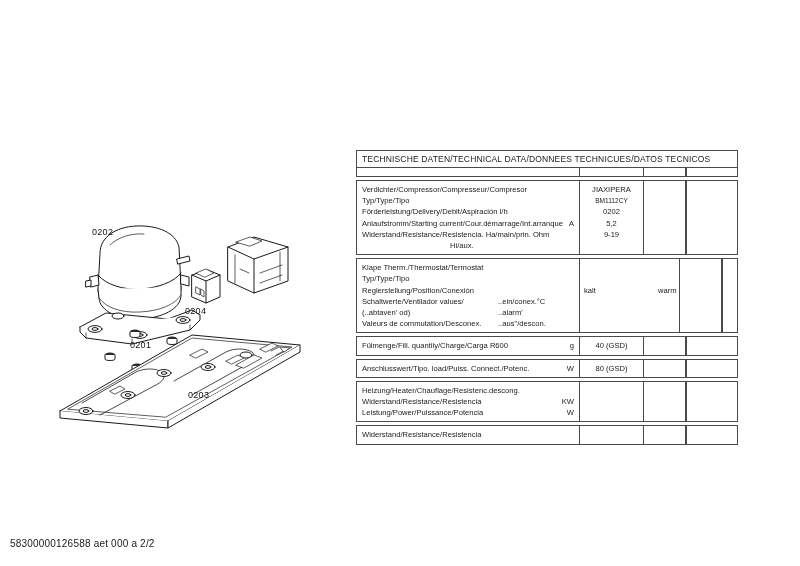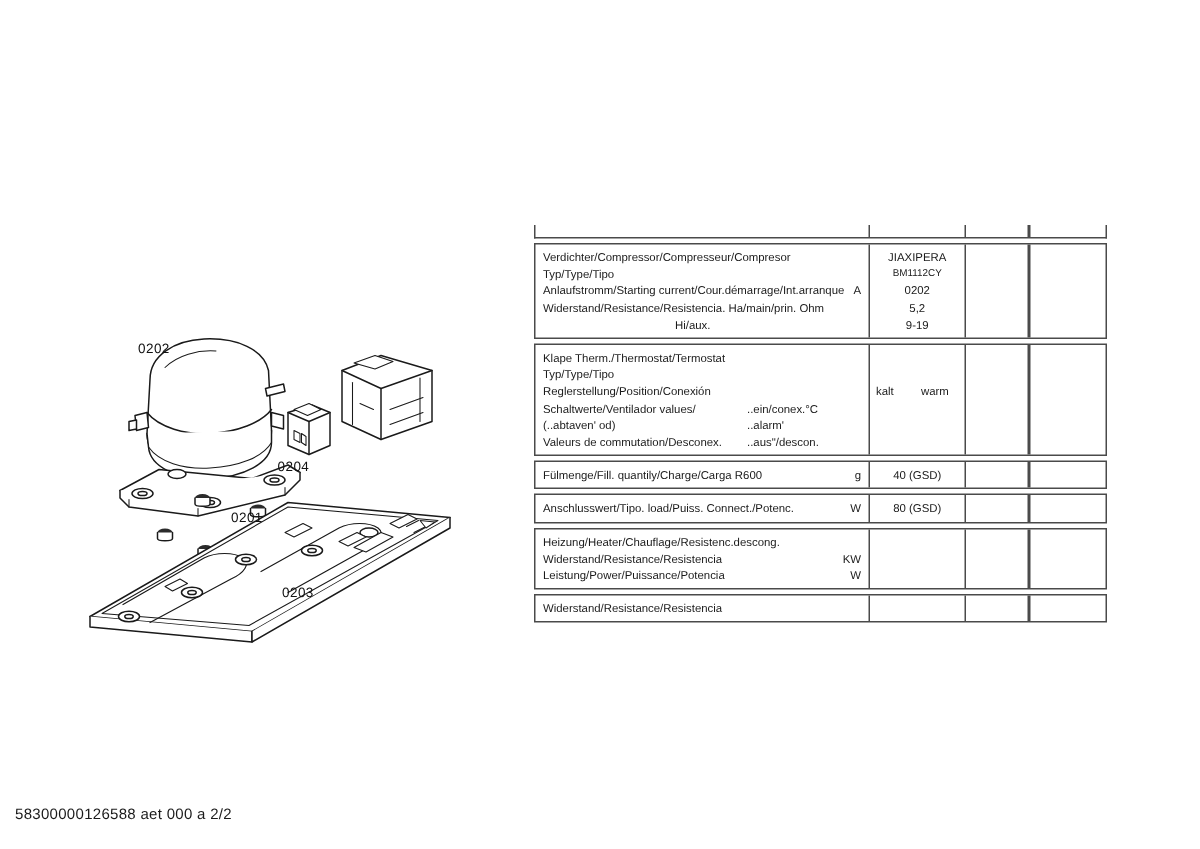--- a/index.html
+++ b/index.html
@@ -104,21 +104,21 @@
   .val.small { font-size: 6.6px; }
   .val.spacer { color: transparent; }
 
   .kw-head {
     font-size: 7.6px;
     line-height: 11.2px;
     white-space: nowrap;
   }
   .kw-head span { display: inline-block; }
   .kw-head .kalt { width: 30px; text-align: left; }
-  .kw-head .warm { text-align: center; }
+  .kw-head .warm { text-align: center; margin-left: 44px; }
 
   
   #drawing {
     position: absolute;
     left: 40px;
     top: 215px;
     width: 300px;
     height: 220px;
   }
   #drawing svg { display: block; }
@@ -139,32 +139,34 @@
     font-size: 10px;
     letter-spacing: .2px;
     white-space: nowrap;
   }
 </style>
 </head>
 <body>
 
 <div id="tech-table">
 
+  <div class="ttl-row">TECHNISCHE DATEN/TECHNICAL DATA/DONNEES TECHNICUES/DATOS TECNICOS</div>
 
   <div class="strip-row">
     <div class="col-labels"></div>
     <div class="col-value"></div>
     <div class="col-mid"></div>
     <div class="col-right"></div>
   </div>
 
   <div class="block" style="margin-top:3px;">
     <div class="col-labels">
       <div class="lbl"><span>Verdichter/Compressor/Compresseur/Compresor</span><span class="unit"></span></div>
       <div class="lbl"><span>Typ/Type/Tipo</span><span class="unit"></span></div>
+      <div class="lbl"><span>Förderleistung/Delivery/Debit/Aspiración l/h</span><span class="unit"></span></div>
       <div class="lbl"><span>Anlaufstromm/Starting current/Cour.démarrage/Int.arranque</span><span class="unit">A</span></div>
       <div class="lbl"><span>Widerstand/Resistance/Resistencia. Ha/main/prin. Ohm</span><span class="unit"></span></div>
       <div class="lbl indent"><span>Hi/aux.</span></div>
     </div>
     <div class="col-value">
       <div class="val">JIAXIPERA</div>
       <div class="val small">BM1112CY</div>
       <div class="val">0202</div>
       <div class="val">5,2</div>
       <div class="val">9-19</div>
@@ -345,17 +347,17 @@
       <path d="M231 136 L239 132" fill="none" stroke-width="0.7"></path>
       <path d="M236 140 L244 136" fill="none" stroke-width="0.7"></path>
 
       <path d="M240 132 L250 133 L244 137 Z" fill="#fff" stroke-width="0.7"></path>
     </g>
 
   </svg>
 
   <div class="ref" style="left:52px; top:12px;">0202</div>
   <div class="ref" style="left:145px; top:91px;">0204</div>
-  <div class="ref" style="left:90px; top:125px;margin-left:24px;">0201</div>
+  <div class="ref" style="left:90px; top:125px;">0201</div>
   <div class="ref" style="left:148px; top:175px;">0203</div>
 </div>
 
 <div id="footer">58300000126588 aet 000 a 2/2</div>
 
 </body></html>

